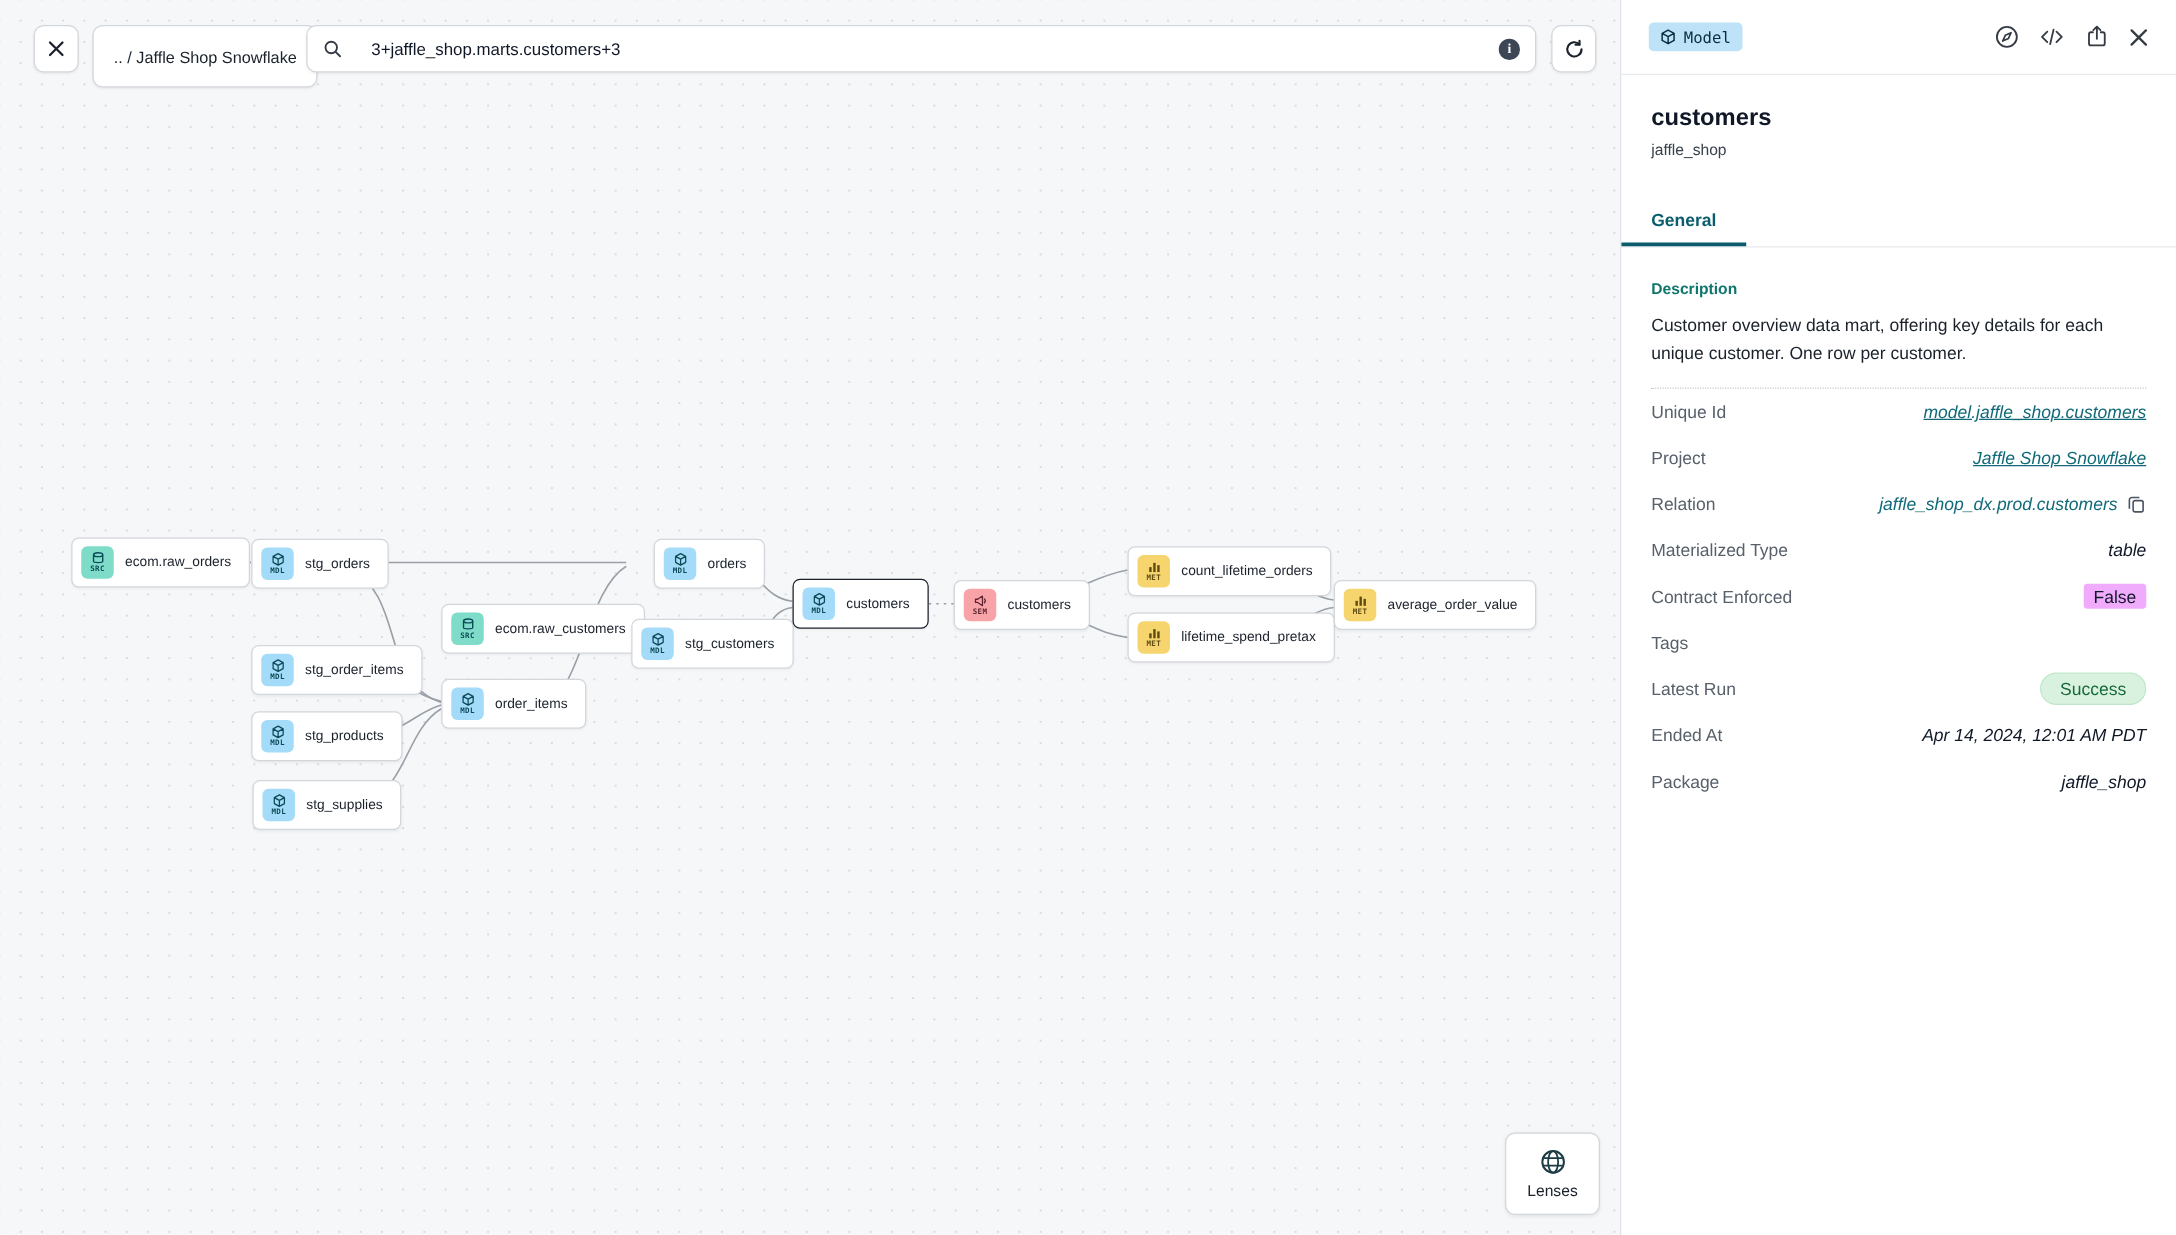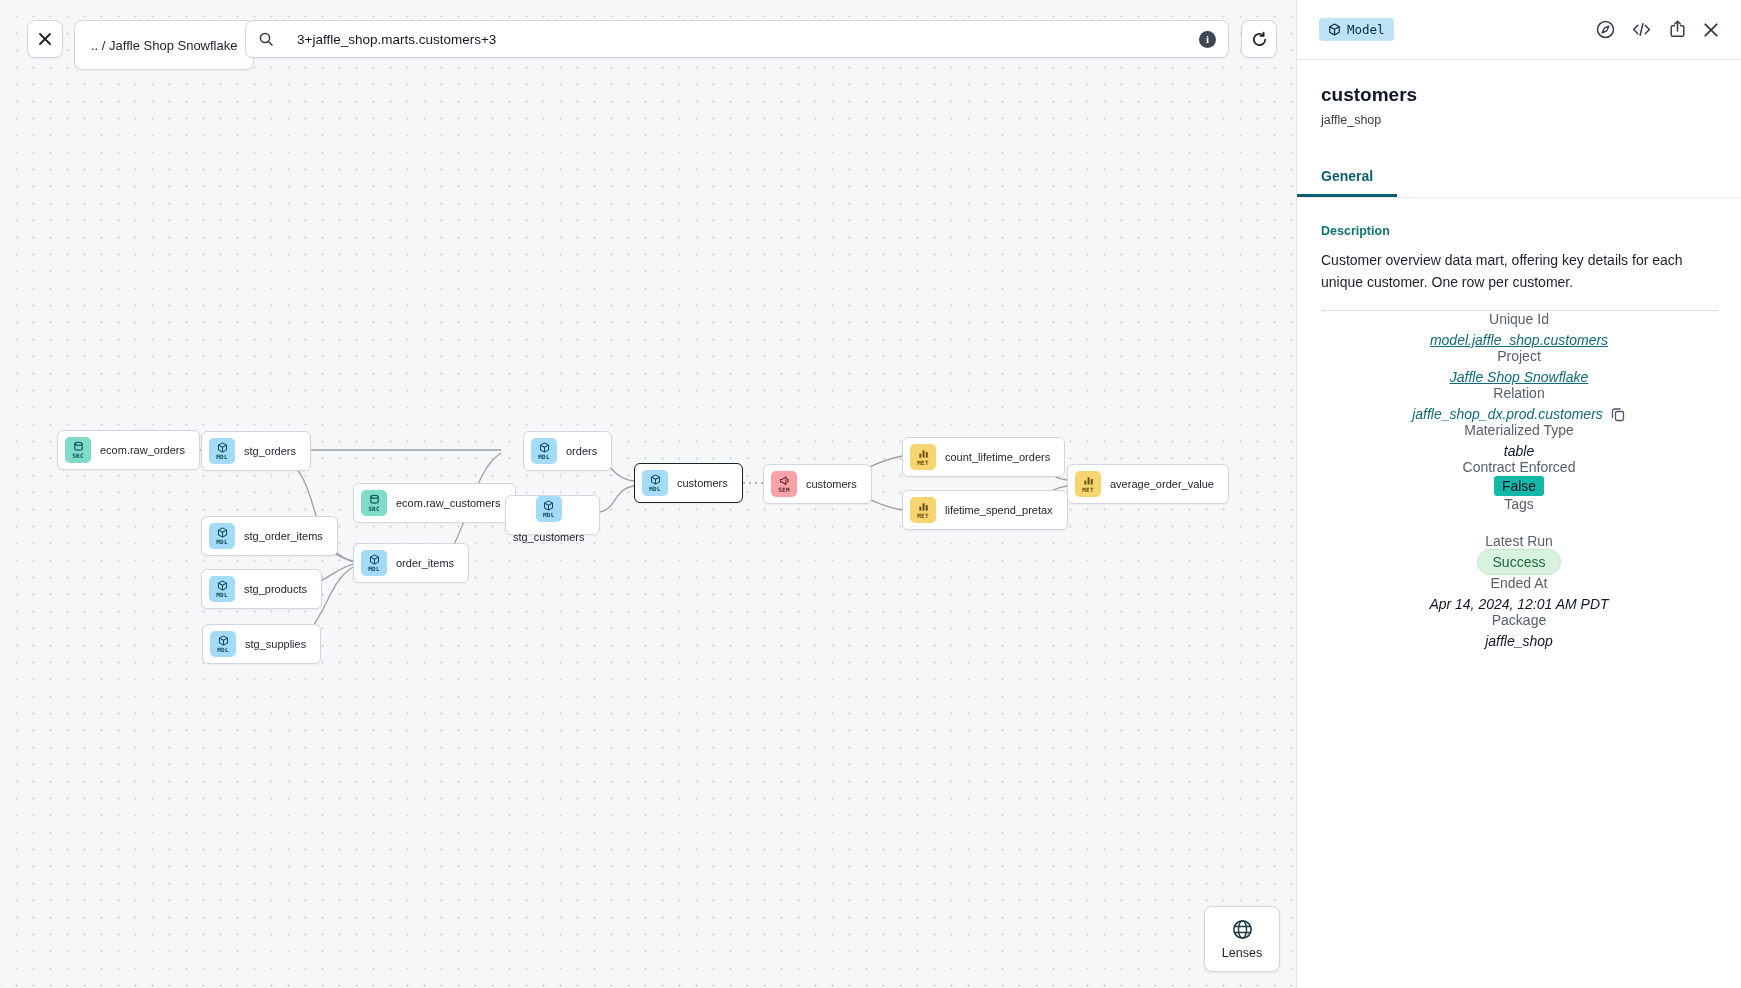--- a/index.html
+++ b/index.html
@@ -69,27 +69,27 @@
   .p-body { padding:24px 24px 0; overflow:hidden; }
   .p-title { font-size:19px; font-weight:bold; color:#101828; }
   .p-sub { font-size:12.5px; color:#38404b; margin-top:7px; }
   .tabs { display:flex; margin:32px -24px 0; border-bottom:1px solid #e7e9ec; }
   .tab { padding:9px 24px 10px; font-size:14px; font-weight:bold; color:#0b5d6e;
     border:none; background:none; cursor:pointer; border-bottom:3px solid transparent; }
   .tab.active { border-bottom-color:#0b5d6e; }
   .sec-label { margin-top:26px; font-size:12.5px; font-weight:bold; color:#0f766e; }
   .desc { margin-top:11px; font-size:14px; line-height:1.6; color:#1a212b; }
   .dotline { margin-top:16px; border-top:1px dotted #c8cbd0; }
-  .frow { display:flex; align-items:center; justify-content:space-between; min-height:37px;flex-direction:column; }
+  .frow { display:flex; align-items:center; justify-content:space-between; min-height:37px; }
   .frow .flabel { font-size:14px; color:#57606b; }
   .frow .fval { font-size:14px; color:#101828;font-style:italic; }
   .frow a.fval { color:#116a79; text-decoration:underline; cursor:pointer; }
   .frow .teal { color:#116a79; }
   .frow .vwrap { display:flex; align-items:center; gap:7px; }
-  .chip { background:#14b8a6; border-radius:3px; padding:2px 8px; font-size:14px; color:#101828; }
+  .chip { background:#f0abfc; border-radius:3px; padding:2px 8px; font-size:14px; color:#101828; }
   .pill { background:#d9f2df; border:1px solid #bfe7ca; color:#17693a; border-radius:14px;
     padding:4px 15px; font-size:14px; }
   .copy-btn { background:none; border:none; color:#4b5563; cursor:pointer; display:flex; padding:0; }
   svg { display:block; }
 </style>
 </head>
 <body>
 
 <div class="app">
 
@@ -179,21 +179,21 @@
         </div>
         <div class="node" style="left: 523px; top: 431px;">
           <span class="nicon t-MDL">
             <svg width="11" height="11" viewBox="0 0 12 12">
               <path d="M6 1 L10.4 3.4 V8.6 L6 11 L1.6 8.6 V3.4 Z M1.6 3.4 L6 5.8 L10.4 3.4 M6 5.8 V11" fill="none" stroke="currentColor" stroke-width="1.1" stroke-linejoin="round"></path>
             </svg>
             <i>MDL</i>
           </span>
           <span class="nlabel">orders</span>
         </div>
-        <div class="node" style="left: 505px; top: 495px; flex-direction: column;">
+        <div class="node" style="left: 505px; top: 495px;">
           <span class="nicon t-MDL">
             <svg width="11" height="11" viewBox="0 0 12 12">
               <path d="M6 1 L10.4 3.4 V8.6 L6 11 L1.6 8.6 V3.4 Z M1.6 3.4 L6 5.8 L10.4 3.4 M6 5.8 V11" fill="none" stroke="currentColor" stroke-width="1.1" stroke-linejoin="round"></path>
             </svg>
             <i>MDL</i>
           </span>
           <span class="nlabel">stg_customers</span>
         </div>
         <div class="node sel" style="left: 634px; top: 463px;">
           <span class="nicon t-MDL">

